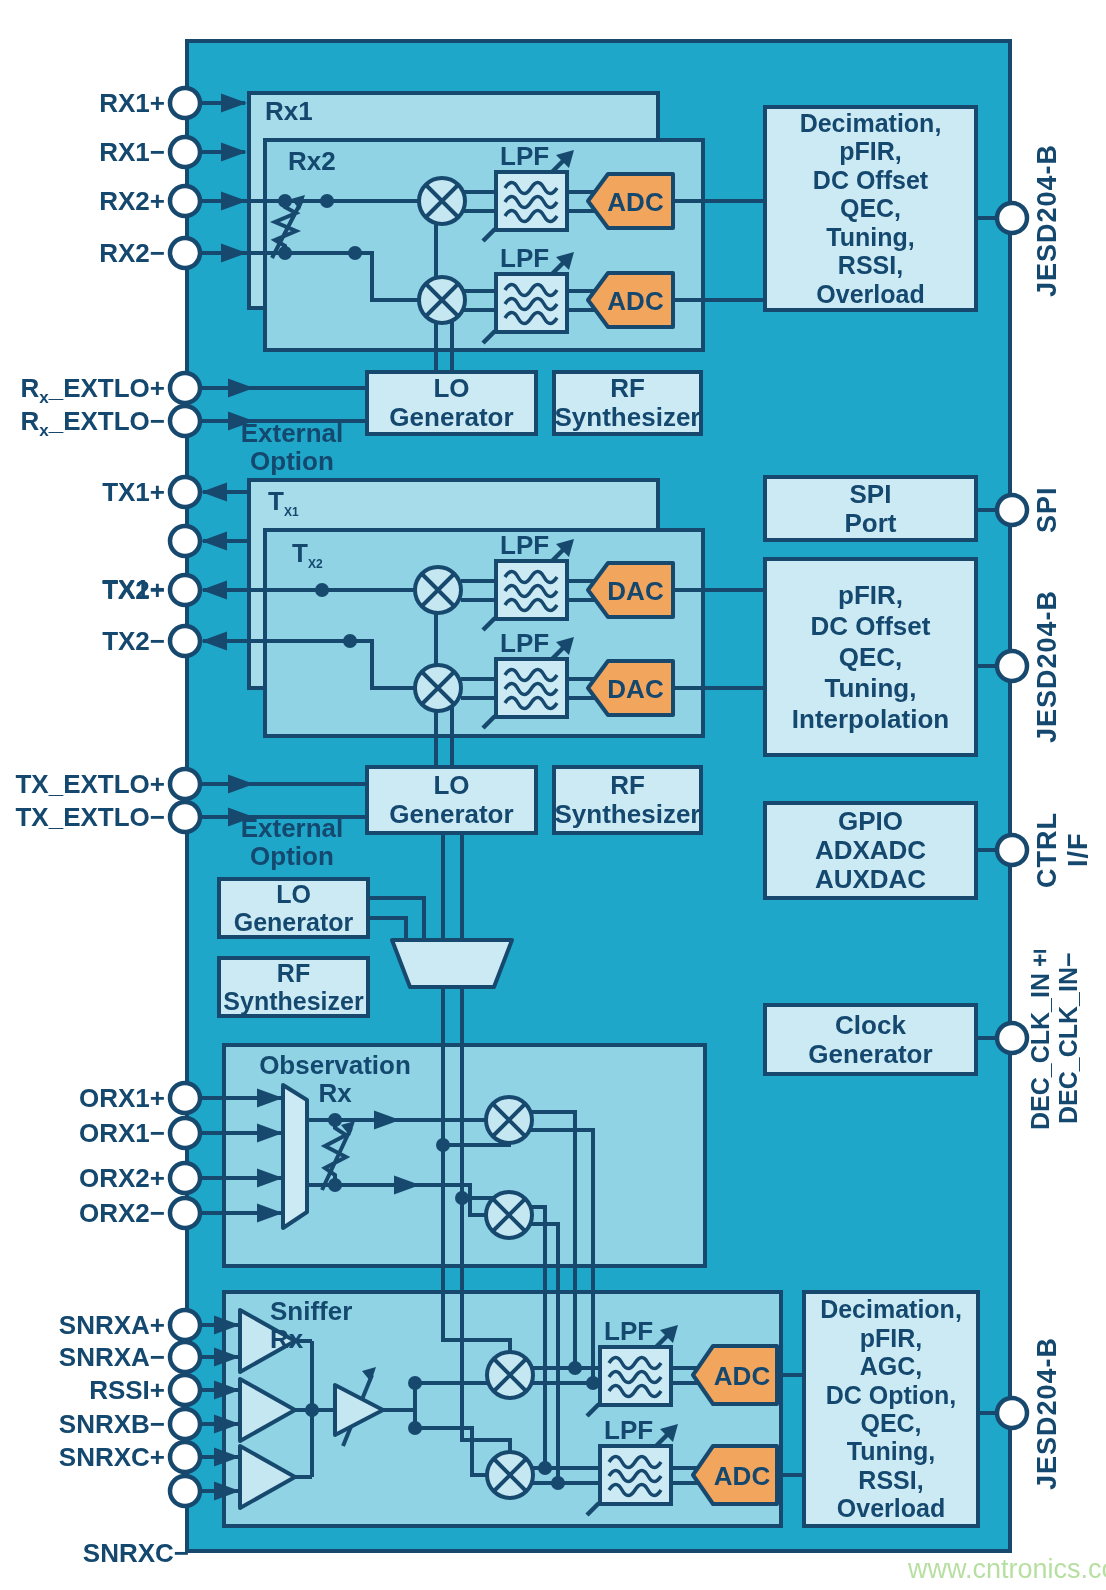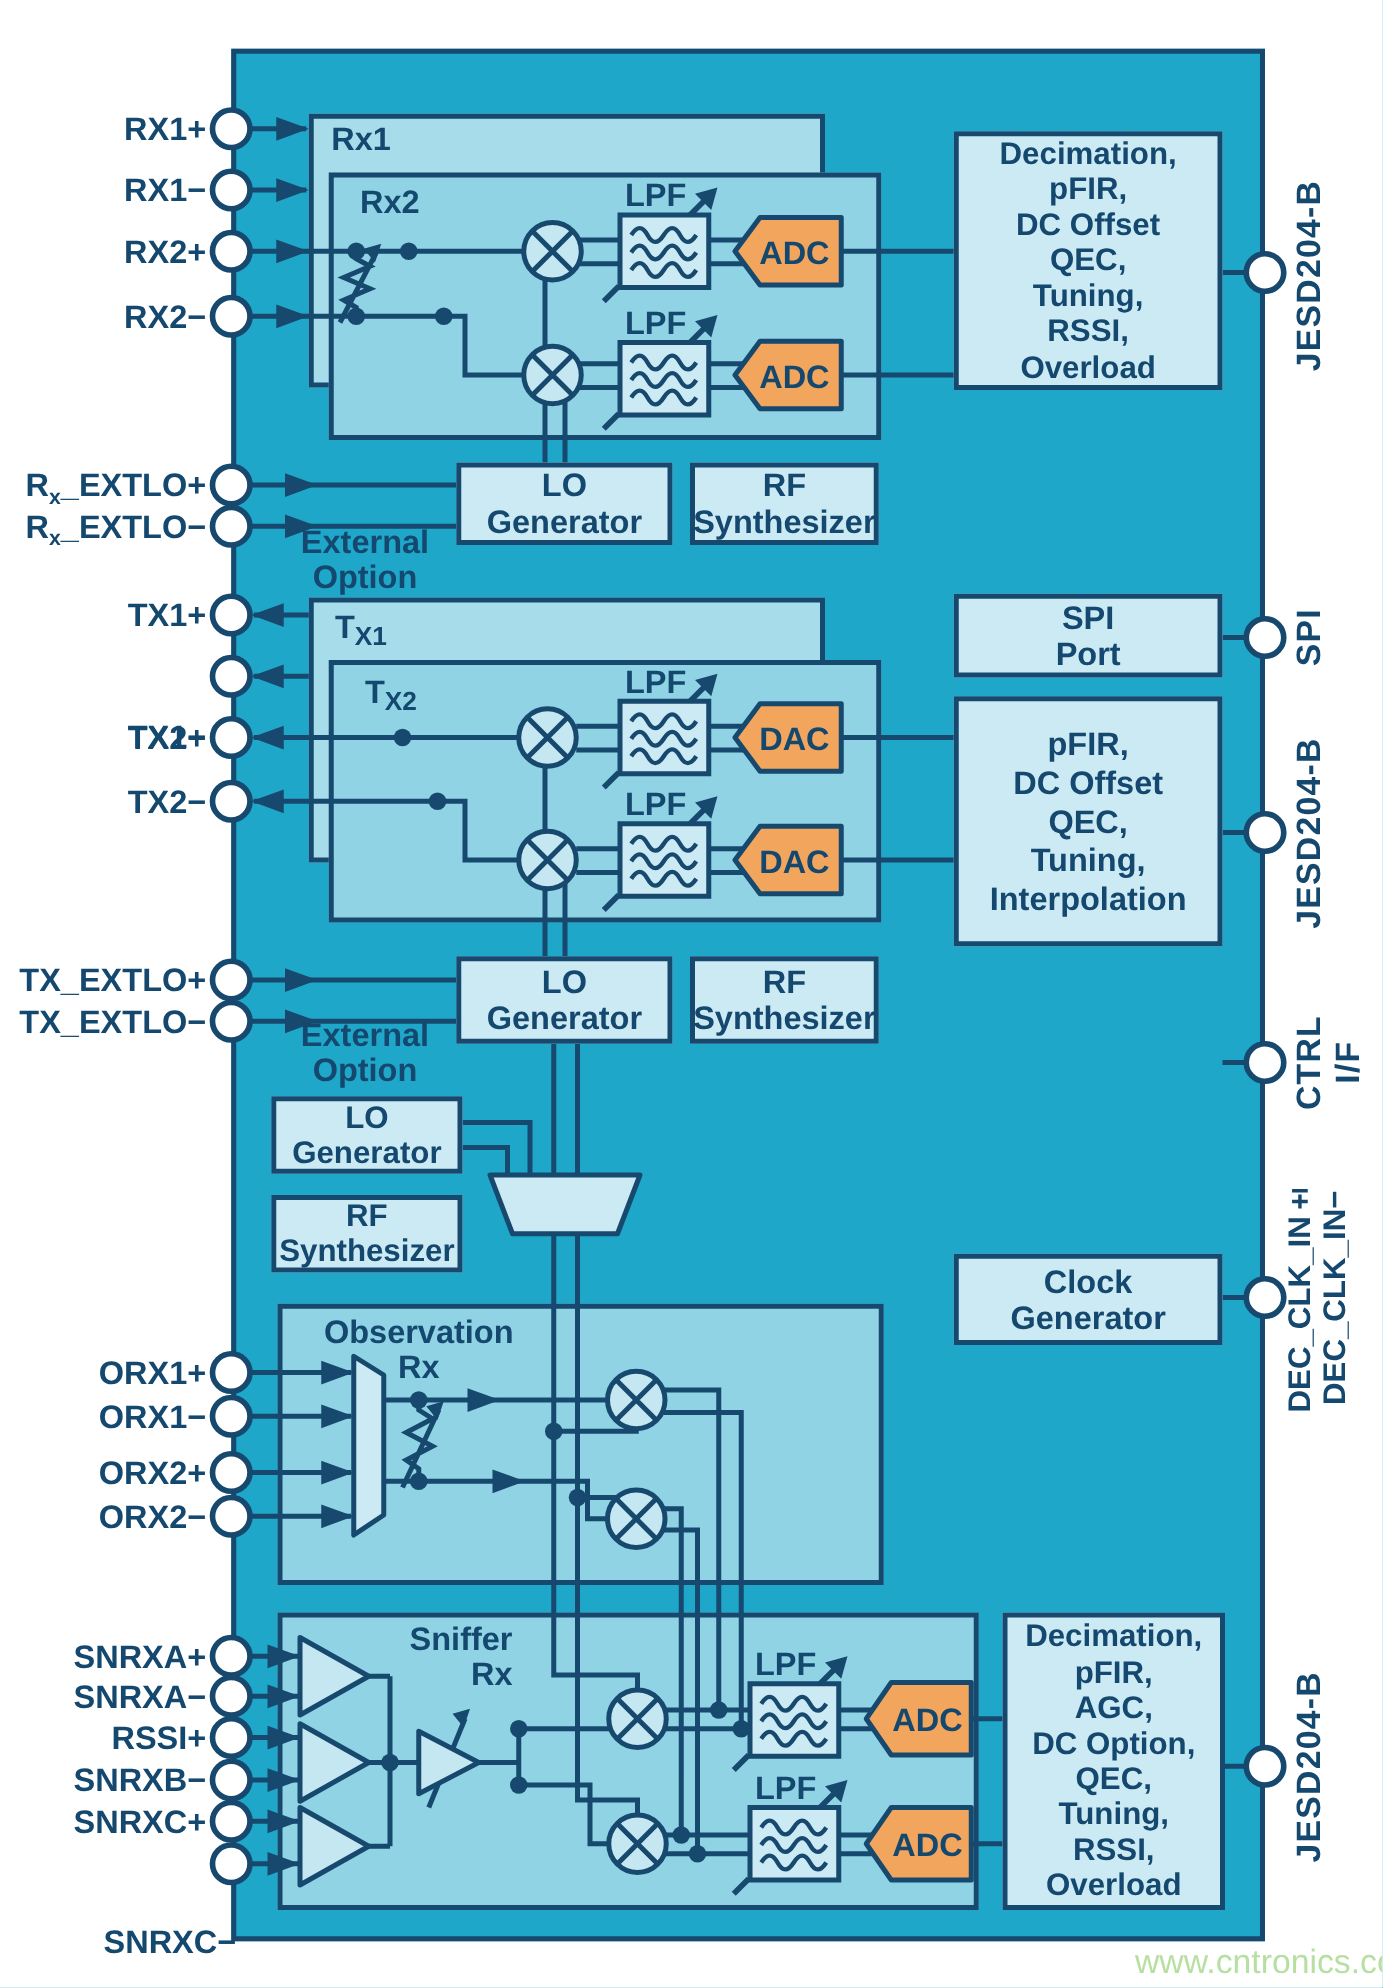--- a/index.html
+++ b/index.html
@@ -12,21 +12,21 @@
   .box{position:absolute;box-sizing:border-box;border:4px solid #17496F;background:#CBEAF4;
        display:flex;flex-direction:column;align-items:center;justify-content:center;
        text-align:center;color:#15486E;font-weight:700;z-index:3;}
   .ln{line-height:28.4px;font-size:25px;}
   .ln2{line-height:29px;font-size:26px;}
   svg.wires{position:absolute;left:0;top:0;z-index:2;}
   .lbl{position:absolute;color:#15486E;font-weight:700;z-index:4;white-space:nowrap;}
   .pinlbl{font-size:26px;width:165px;left:0;text-align:right;line-height:32px;}
   .pinlbl sub{font-size:17px;}
   .title{font-size:26px;}
-  .title sub{font-size:21px;}
+  .title sub{font-size:12px;}
   .vlabel{position:absolute;writing-mode:vertical-rl;transform:rotate(180deg);color:#15486E;
           font-weight:700;font-size:27px;text-align:center;z-index:4;letter-spacing:1px;}
   .vsmall{font-size:25px;letter-spacing:0;}
   .optlbl{font-size:26px;line-height:28px;text-align:center;width:120px;}
   .adclbl{font-size:26px;text-align:center;z-index:4;}
   .wm{position:absolute;color:#B7DFA2;font-weight:400;font-size:27px;z-index:4;}
 </style>
 </head>
 <body>
 
@@ -42,21 +42,21 @@
   <div class="cbox mid" style="left:222px;top:1290px;width:561px;height:238px;"></div>
 
   <div class="lbl title" style="left:265px;top:96px;text-align:center;"><span>Rx1</span></div>
   <div class="lbl title" style="left:288px;top:146px;"><span>Rx2</span></div>
   <div class="lbl title" style="left:268px;top:486px;"><span>T</span><sub>X1</sub></div>
   <div class="lbl title" style="left:292px;top:538px;"><span>T</span><sub>X2</sub></div>
   <div class="lbl" style="left:245px;top:1051px;width:180px;text-align:center;font-size:26px;line-height:28px;">
     <div>Observation</div>
       <div>Rx</div>
   </div>
-  <div class="lbl" style="left:270px;top:1297px;width:140px;text-align:right;font-size:26px;line-height:28px;">
+  <div class="lbl" style="left:270px;top:1297px;width:140px;text-align:left;font-size:26px;line-height:28px;">
     <div>Sniffer</div>
       <div>Rx</div>
   </div>
 
   <svg class="wires" width="1106" height="1590" viewBox="0 0 1106 1590">
     <g stroke="#17496F" stroke-width="4" fill="none">
       <path d="M201 103 H245 M201 152 H245 M201 201 H419 M201 253 H372 V300 H419 M436 210 V372 M452 312 V372 M462 192 H600 M462 211 H600 M462 291 H600 M462 310 H600 M673 201 H766 M673 300 H766 M978 218 H998 M201 388 H367 M201 421 H367"></path>
       <path d="M247 492 H203 M247 541 H203 M415 590 H203 M415 688 H372 V641 H203 M436 606 V767 M452 704 V767 M461 581 H600 M461 600 H600 M461 679 H600 M461 698 H600 M673 590 H766 M673 688 H766 M978 510 H998 M978 666 H998 M201 784 H367 M201 817 H367"></path>
       <path d="M443 835 V942 M462 835 V942 M370 898 H424 V942 M370 918 H406 V942 M443 985 V1340 H510 V1354 M462 985 V1440 H510 V1454 M443 1145 H509 V1138 M462 1198 H509 V1194"></path>
       <path d="M201 1098 H281 M201 1133 H281 M201 1178 H281 M201 1213 H281 M307 1120 H487 M307 1185 H470 V1215 H487 M531 1112 H575 V1368 M531 1130 H593 V1383 M531 1207 H545 V1468 M531 1224 H558 V1483"></path>
@@ -232,20 +232,25 @@
     <div class="ln2" style="line-height:31px;">Interpolation</div>
   </div>
   <div class="box" style="left:365px;top:765px;width:173px;height:70px;">
     <div class="ln2">LO</div>
       <div class="ln2">Generator</div>
   </div>
   <div class="box" style="left:552px;top:765px;width:151px;height:70px;">
     <div class="ln2">RF</div>
       <div class="ln2">Synthesizer</div>
   </div>
+  <div class="box" style="left:763px;top:801px;width:215px;height:99px;">
+    <div class="ln2">GPIO</div>
+      <div class="ln2">ADXADC</div>
+      <div class="ln2">AUXDAC</div>
+  </div>
   <div class="box" style="left:217px;top:877px;width:153px;height:62px;">
     <div class="ln">LO</div>
       <div class="ln">Generator</div>
   </div>
   <div class="box" style="left:217px;top:956px;width:153px;height:62px;">
     <div class="ln">RF</div>
       <div class="ln">Synthesizer</div>
   </div>
   <div class="box" style="left:763px;top:1003px;width:215px;height:73px;">
     <div class="ln2">Clock</div>

